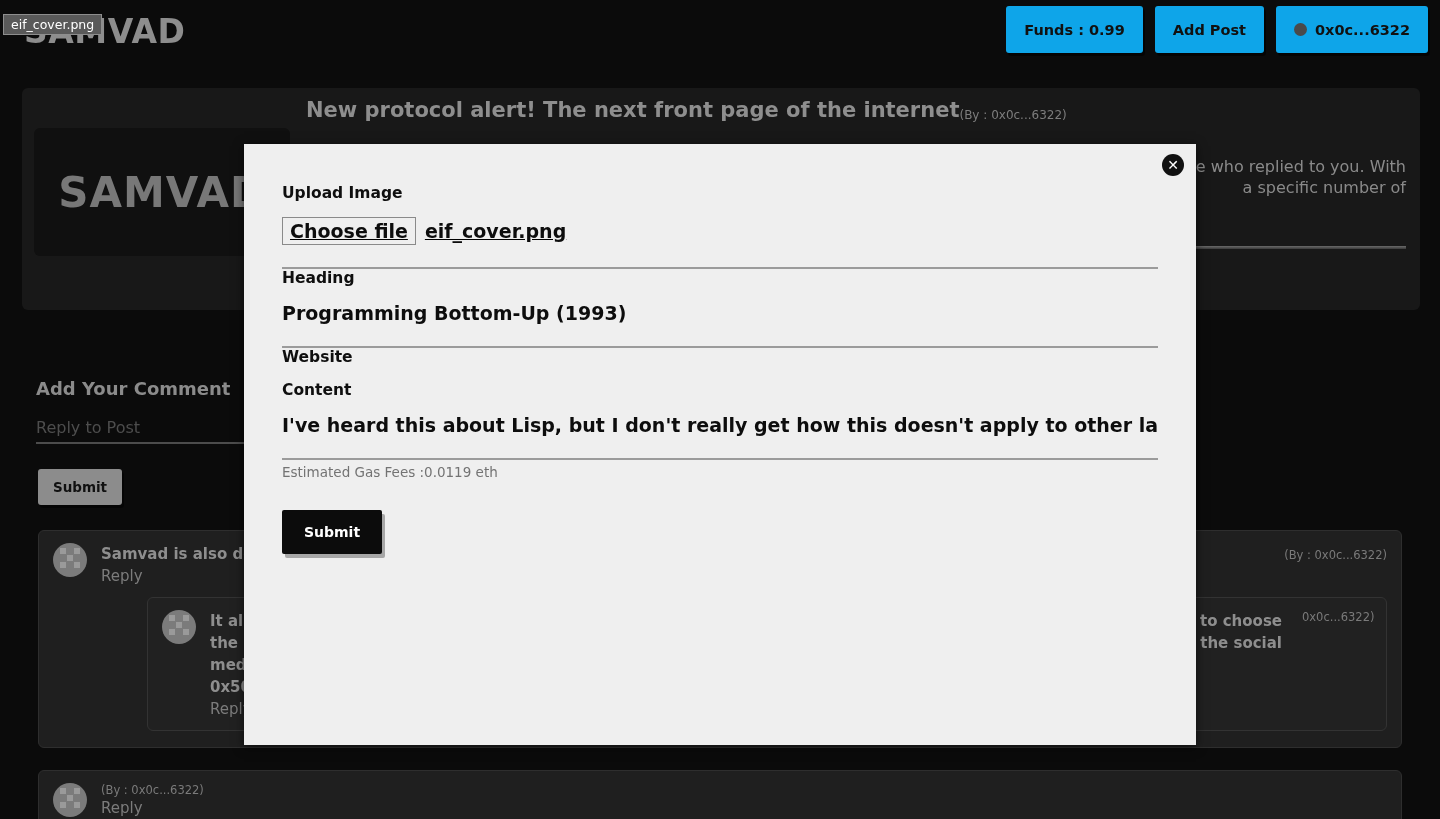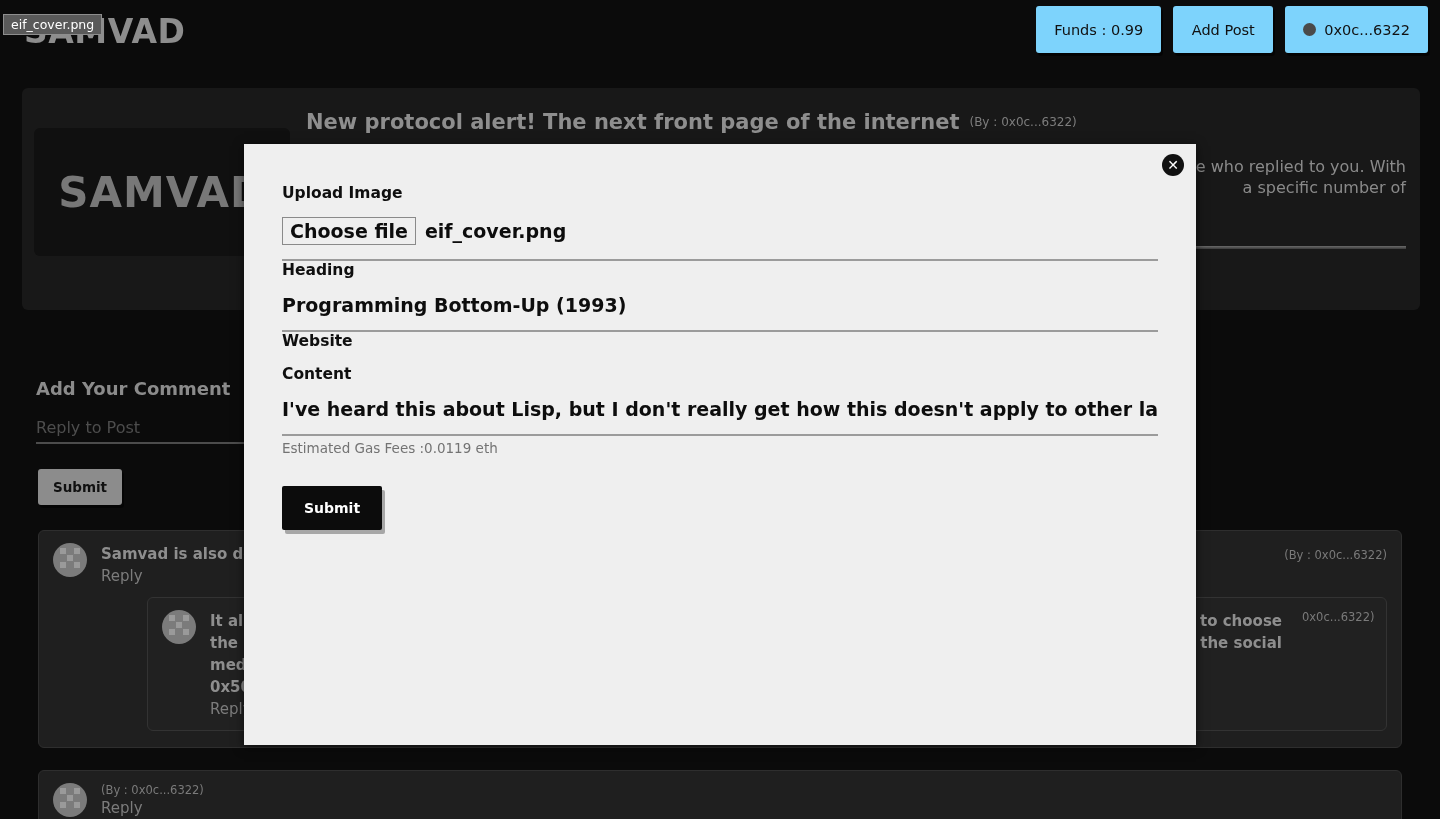--- a/index.html
+++ b/index.html
@@ -20,41 +20,41 @@
   }
   .brand {
     position: absolute; left: 24px; top: 12px;
     font-size: 33px; font-weight: 800; letter-spacing: .5px;
     color: #8d8d8d;
     font-family: "DejaVu Sans", "Liberation Sans", sans-serif;
   }
   .topbtns { position: absolute; right: 12px; top: 6px; display: flex; gap: 12px; }
   .topbtn {
     height: 47px; min-width: 100px; padding: 0 18px;
-    background: #7dd3fc; color: #111;
+    background: #0ea5e9; color: #111;
     border: none; border-radius: 3px;
     box-shadow: 2px 3px 0 rgba(0,0,0,.55);
-    font-size: 14.5px; font-weight: 400;
+    font-size: 14.5px; font-weight: 700;
     display: flex; align-items: center; justify-content: center; gap: 8px;
     cursor: pointer;
     font-family: "DejaVu Sans", "Liberation Sans", sans-serif;
   }
   .wallet-dot {
     width: 13px; height: 13px; border-radius: 50%;
     background: #4a4a4a; display: inline-block; flex: none;
   }
 
   .post-card {
     position: absolute; left: 22px; top: 88px;
     width: 1398px; height: 222px;
     background: #181818; border-radius: 6px;
   }
   .post-title-row {
-    position: absolute; left: 284px; top: 22px;
-    display: flex; align-items: center; gap: 10px;
+    position: absolute; left: 284px; top: 10px;
+    display: flex; align-items: flex-end; 
   }
   .post-title { font-size: 21px; font-weight: 800; color: #8e8e8e; }
   .post-by { font-size: 12px; color: #7d7d7d; }
   .post-cover {
     position: absolute; left: 12px; top: 40px;
     width: 256px; height: 128px;
     background: #101010; border-radius: 6px;
     display: flex; align-items: center; justify-content: center;
   }
   .post-cover span { font-size: 42px; font-weight: 800; color: #787878; letter-spacing: 1px; }
@@ -136,21 +136,22 @@
     font-family: "DejaVu Sans", "Liberation Sans", sans-serif;
   }
   .modal-body { padding: 40px 38px 0 38px; }
   .field { }
   .field-label {
     font-size: 15.5px; font-weight: 700; color: #0f0f0f;
     margin-bottom: 15px;
   }
   .field-line {
     border-bottom: 2px solid #9b9b9b;
-    padding-bottom: 14px;
+    padding-bottom: 22px;
+    text-decoration: underline;
   }
   .file-row { display: flex; align-items: center; gap: 9px; }
   .file-btn {
     border: 1px solid #8a8a8a; background: #efefef;
     padding: 2px 7px;
     font-size: 19px; font-weight: 800; color: #0d0d0d;
     cursor: pointer;
     font-family: "DejaVu Sans", "Liberation Sans", sans-serif;
   }
   .file-name { font-size: 19px; font-weight: 800; color: #0d0d0d; }

